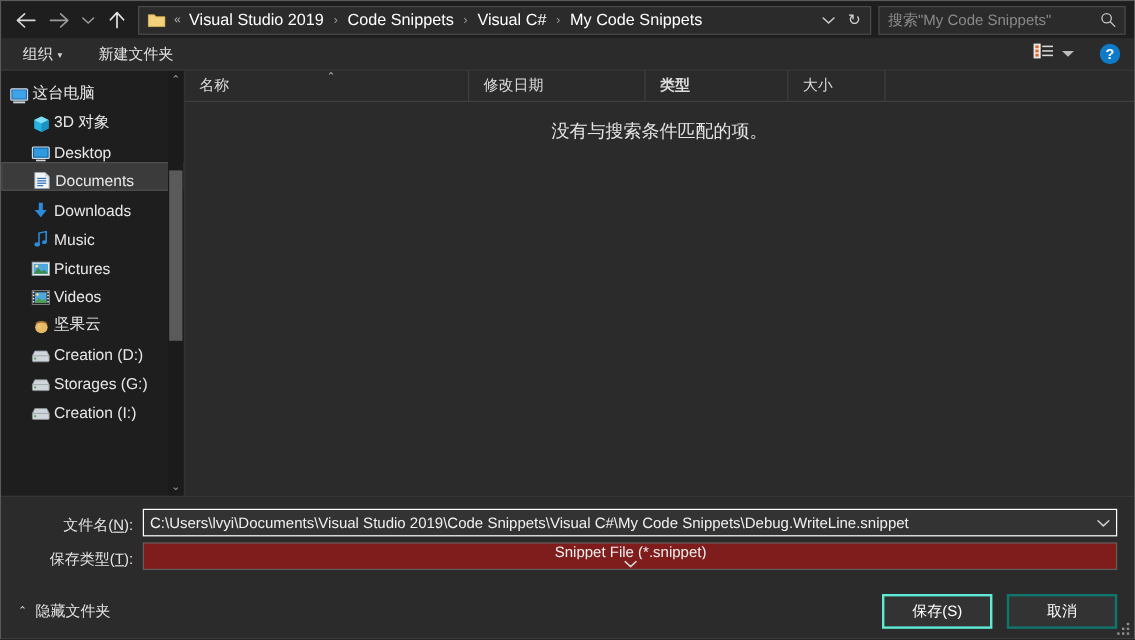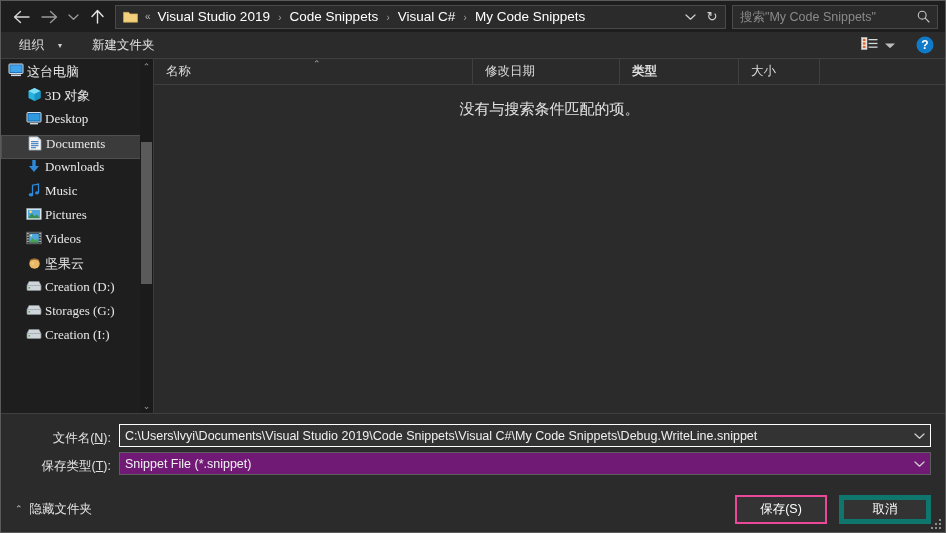--- a/index.html
+++ b/index.html
@@ -95,21 +95,21 @@
   .cmdbar {
     height: 27px; min-height: 27px;
     background: #2b2b2b;
     border-bottom: 1px solid #3f3f3f;
     display: flex; align-items: center;
     padding: 0 8px 0 12px;
   }
   .cmd-item {
     color: #e2e2e2; font-size: 12.5px;
     padding: 3px 6px; cursor: default;
-    display: flex; align-items: center; gap: 14px;
+    display: flex; align-items: center; gap: 4px;
   }
   .cmd-caret { font-size: 8px; color: #cfcfcf; }
   .cmd-spacer { flex: 1 1 auto; }
   .viewmode { display: flex; align-items: center; gap: 2px; padding: 2px 3px; cursor: default; }
   .help-btn { width: 24px; display: flex; align-items: center; justify-content: center; margin-left: 14px; cursor: default; }
 
   
   .body {
     flex: 1 1 auto; display: flex; min-height: 0;
     background: #2b2b2b;
@@ -118,23 +118,23 @@
 
   
   .sidebar {
     width: 152px; flex: none;
     background: #1e1e1e;
     position: relative;
     overflow: hidden;
   }
   .tree { padding-top: 4px; }
   .tree-row {
-    height: 24px; display: flex; align-items: flex-start;
+    height: 24px; display: flex; align-items: flex-end;
     padding-left: 4px; cursor: default;
-    color: #e8e8e8; font-size: 13px; white-space: nowrap; font-family: Liberation Serif, serif;
+    color: #e8e8e8; font-size: 13px; white-space: nowrap;
   }
   .tree-row.indent1 { padding-left: 22px; }
   .tree-row.selected { background: #3b3b3b; border: 1px solid #4f4f4f; height: 24px; }
   .tree-ico { width: 22px; flex: none; display: flex; align-items: center; justify-content: center; }
   .tree-label { overflow: hidden; text-overflow: ellipsis; }
 
   .sb-scroll {
     position: absolute; right: 0; top: 0; width: 13px; height: 100%;
     background: #1b1b1b; display: flex; flex-direction: column; align-items: center;
   }
@@ -178,21 +178,21 @@
   .formlabel {
     width: 104px; flex: none; text-align: right;
     color: #e2e2e2; font-size: 12.5px; padding-right: 8px;
   }
   .formlabel u { text-decoration: underline; }
   .field {
     flex: 1 1 auto; height: 23px;
     background: #333333; border: 1px solid #ffffff;
     display: flex; align-items: center; min-width: 0;
   }
-  .field.combo { border: 1px solid #5e5e5e; background: #701a75; }
+  .field.combo { border: 1px solid #5e5e5e; background: #7f1d1d; flex-direction: column; }
   .field input, .field .fval {
     flex: 1 1 auto; min-width: 0;
     background: transparent; border: none; outline: none;
     color: #f0f0f0; font-size: 12.5px;
     padding: 0 4px 0 5px;
     font-family: "Liberation Sans", sans-serif;
     white-space: nowrap; overflow: hidden; text-overflow: clip;
   }
   .field .chev {
     width: 22px; flex: none; display: flex; align-items: center; justify-content: center;
@@ -206,27 +206,27 @@
     display: flex; align-items: center;
     padding: 0 14px 0 14px;
     position: relative;
   }
   .hide-folders { display: flex; align-items: center; gap: 7px; color: #e2e2e2; font-size: 12.5px; cursor: default; }
   .hf-caret { color: #c8c8c8; font-size: 9px; }
   .footer-spacer { flex: 1 1 auto; }
   .btn {
     width: 92px; height: 29px;
     background: #333333;
-    border: 5px solid #0f766e;
+    border: 2px solid #0f766e;
     color: #ffffff; font-size: 12.5px;
     display: flex; align-items: center; justify-content: center;
     cursor: default; margin-left: 12px;
     font-family: "Liberation Sans", sans-serif;
   }
-  .btn.primary { border: 2px solid #ec4899; }
+  .btn.primary { border: 2px solid #5eead4; }
   .grip { position: absolute; right: 4px; bottom: 3px; width: 12px; height: 12px; }
   .grip i { position: absolute; width: 2px; height: 2px; background: #8f8f8f; display: block; }
 </style>
 </head>
 <body>
 
 <div id="app">
 
 
   <div class="navbar">
@@ -479,21 +479,21 @@
           <div class="sb-thumb"></div>
         </div>
         <div class="sb-arrow">⌄</div>
       </div>
     </div>
 
     <div class="v-split"></div>
 
     <div class="filelist">
       <div class="col-header">
-        <div class="col" style="width:319px;text-align:center;">
+        <div class="col" style="width:237px;text-align:center;">
           <span>名称</span>
           <span class="sort-caret">⌃</span>
         </div>
         <div class="col" style="width:147px;">
           <span>修改日期</span>
         </div>
         <div class="col" style="width:119px;font-weight:bold;">
           <span>类型</span>
         </div>
         <div class="col last" style="width:81px;">

